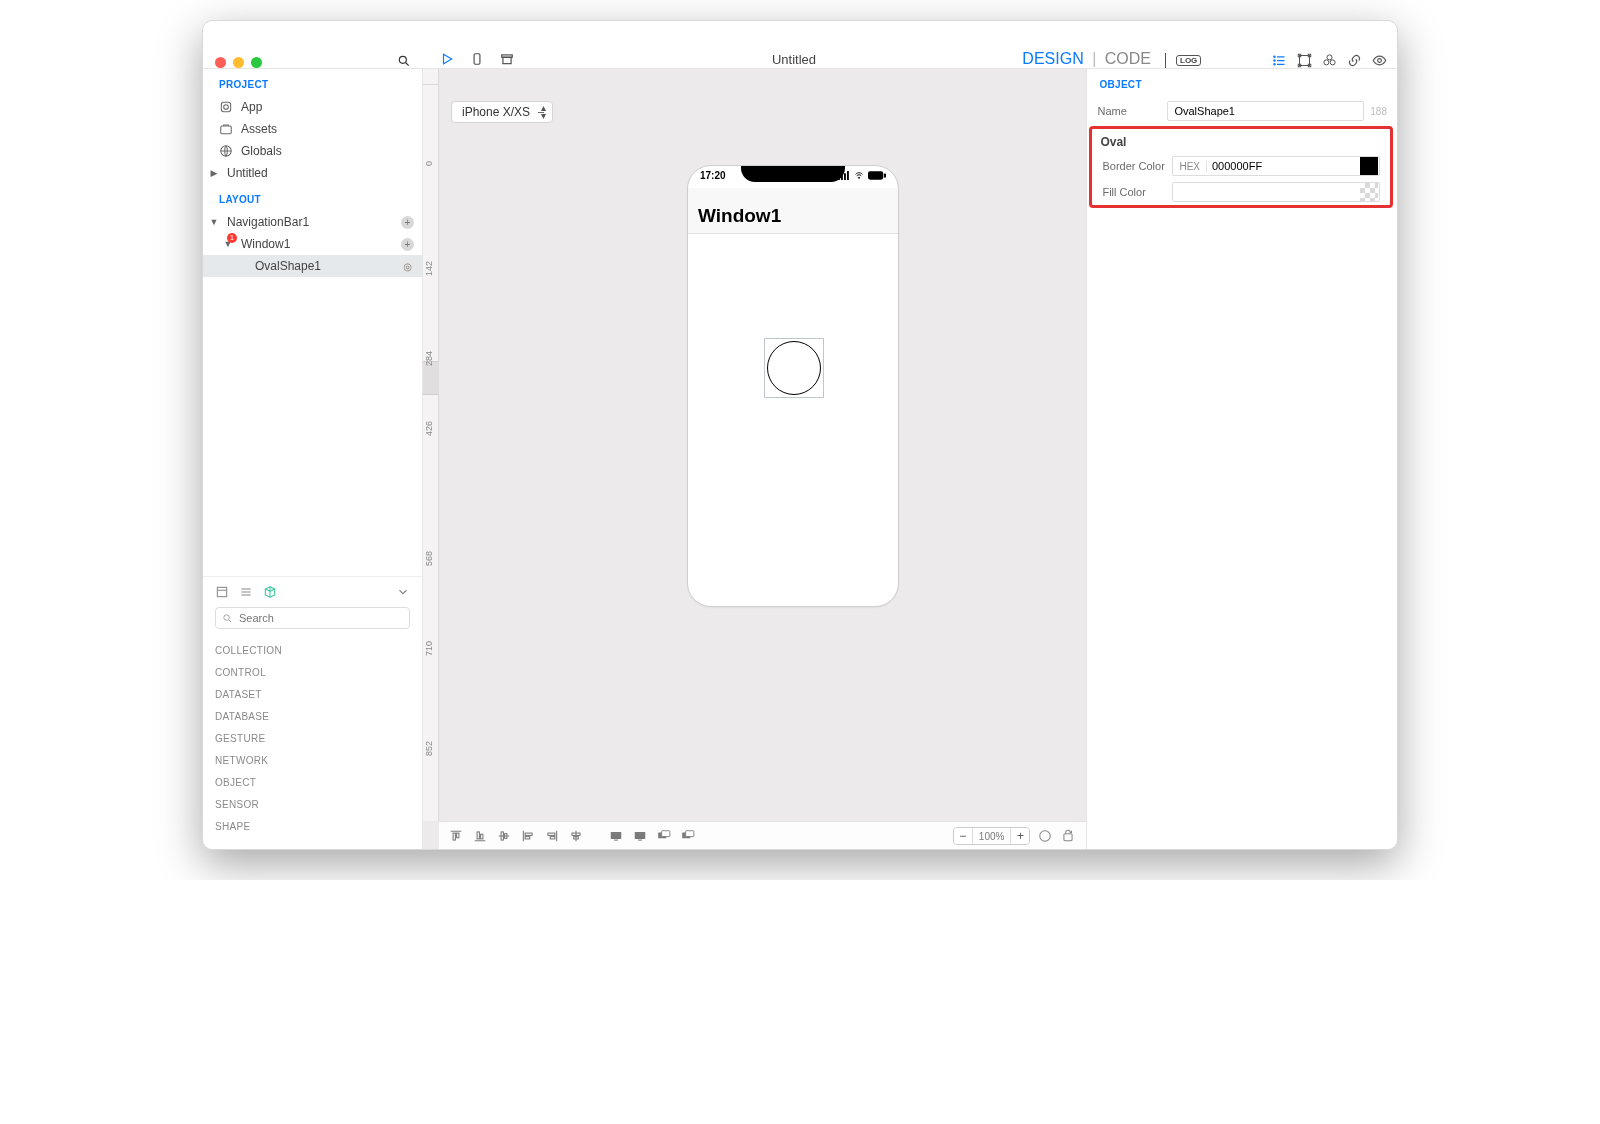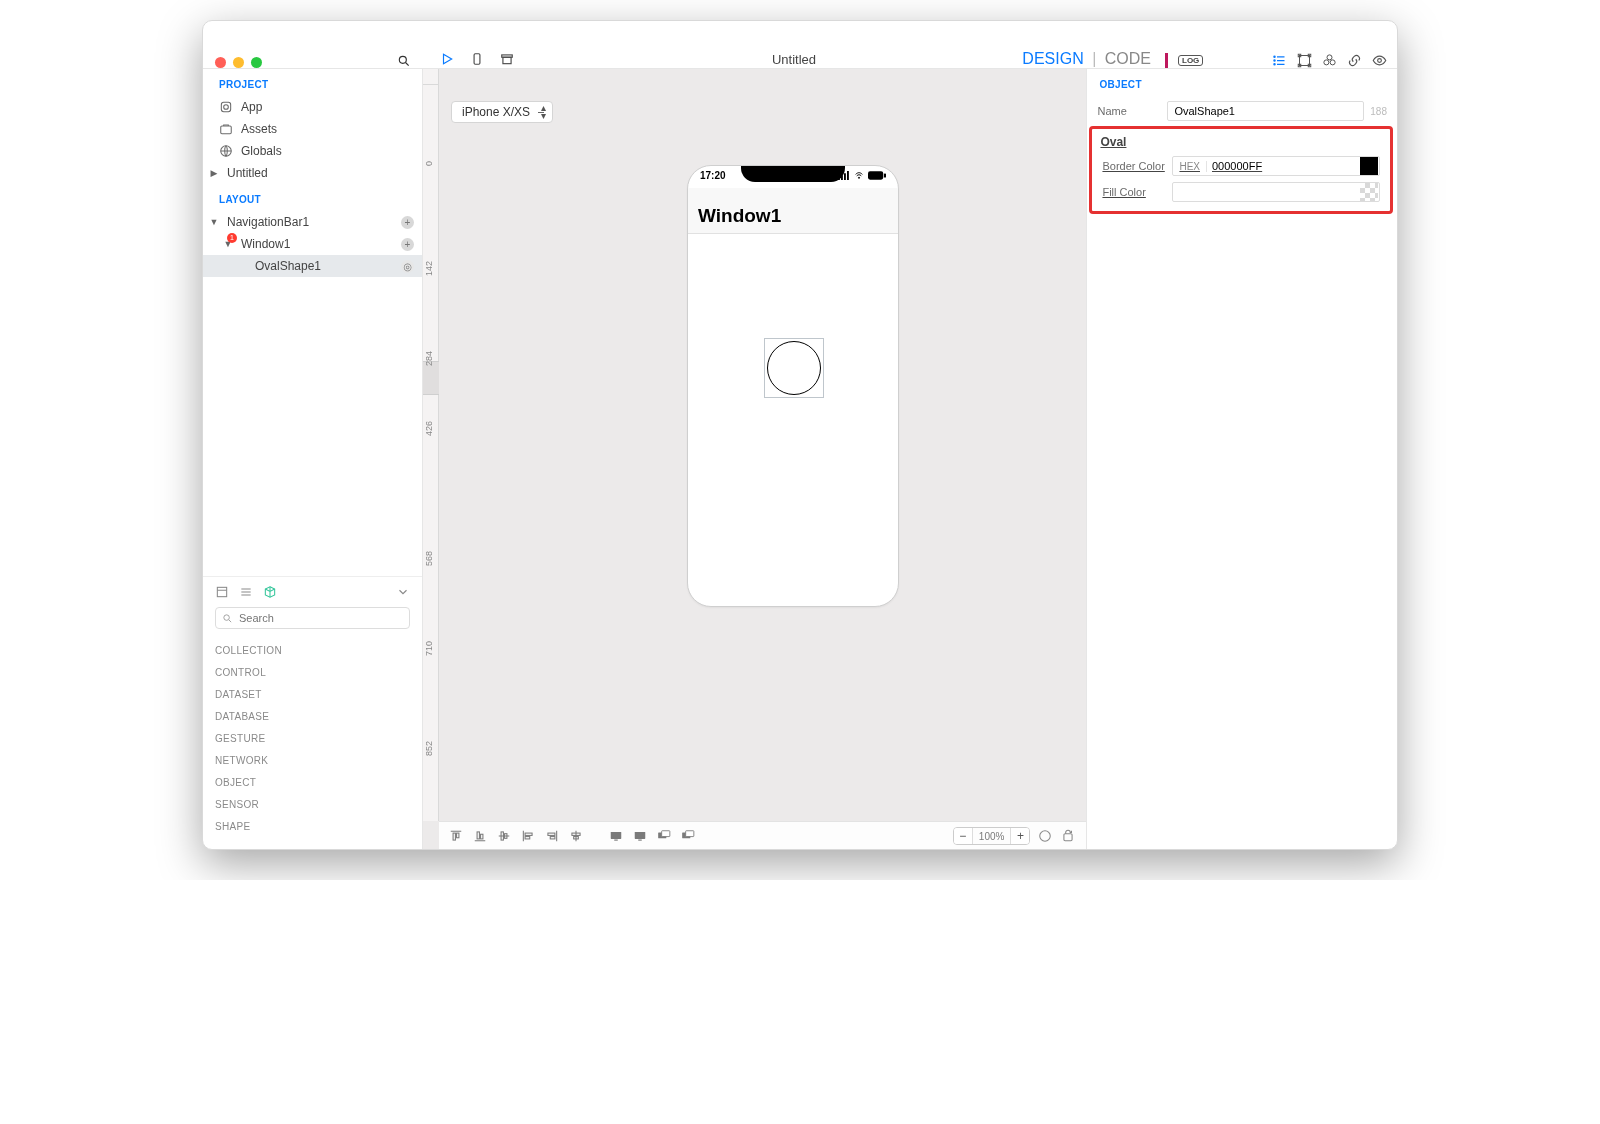--- a/index.html
+++ b/index.html
@@ -12,21 +12,21 @@
 .d-r{background:#ff5f57;}.d-y{background:#febc2e;}.d-g{background:#28c840;}
 .sidebar-top{flex:0 0 160px;display:flex;align-items:center;justify-content:flex-end;padding-right:12px;}
 .searchicon{width:14px;height:14px;color:#333;}
 .center-top{flex:1;display:flex;align-items:center;position:relative;}
 .ct-actions{display:flex;gap:14px;padding-left:16px;color:#4c4c4c;}
 .ct-actions svg{width:16px;height:14px;}
 .ct-title{position:absolute;left:50%;transform:translateX(-50%);font-size:13px;color:#444;}
 .ct-dc{margin-left:auto;padding-right:14px;font-size:16px;color:#888;}
 .ct-dc .design{color:#0a7bff;font-weight:500;}
 .ct-dc .sep{margin:0 4px;color:#bbb;}
-.right-top{flex:0 0 232px;display:flex;align-items:center;border-left:3px solid #be185d;padding:0 10px;}
+.right-top{flex:0 0 232px;display:flex;align-items:center;border-left:1px solid #be185d;padding:0 10px;}
 .logbadge{border:1.3px solid #555;border-radius:3px;font-size:8px;font-weight:700;padding:0 3px;color:#444;}
 .right-icons{margin-left:auto;display:flex;gap:10px;color:#555;}
 .right-icons svg{width:15px;height:15px;}
 .body{flex:1;display:flex;min-height:0;}
 .sidebar{flex:0 0 220px;border-right:1px solid #e6e6e6;display:flex;flex-direction:column;}
 .sb-scroll{flex:1;overflow:auto;font-size:12px;color:#444;}
 .sb-section{font-size:10px;letter-spacing:.3px;font-weight:700;color:#0a7bff;padding:10px 0 6px 16px;}
 .sb-item{display:flex;align-items:center;gap:8px;height:22px;padding:0 10px 0 16px;}
 .sb-item svg, .sb-item .icw{width:14px;height:14px;color:#6b6b6b;}
 .tree-row{display:flex;align-items:center;height:22px;padding-right:8px;}
@@ -66,21 +66,21 @@
 .bb-right{margin-left:auto;display:flex;align-items:center;gap:8px;}
 .zoom{display:flex;border:1px solid #ccc;border-radius:4px;overflow:hidden;height:18px;}
 .zoom button{width:18px;border:none;background:#fff;color:#555;font-size:12px;line-height:16px;}
 .zoom span{padding:0 6px;font-size:10px;line-height:18px;border-left:1px solid #ddd;border-right:1px solid #ddd;}
 .inspector{flex:0 0 232px;border-left:1px solid #e6e6e6;font-size:11px;color:#444;}
 .insp-head{font-size:10px;letter-spacing:.3px;color:#0a7bff;font-weight:700;padding:10px 12px 8px;}
 .insp-row{display:flex;align-items:center;height:26px;padding:0 10px;gap:6px;}
 .insp-row label{flex:0 0 64px;color:#6b6b6b;}
 .txtin{flex:1;border:1px solid #dcdcdc;height:20px;padding:0 6px;font-size:11px;border-radius:2px;}
 .idnum{color:#bcbcbc;font-size:10px;}
-.redbox{border:3px solid #e53131;border-radius:4px;margin:2px 4px 0 2px;padding-bottom:6px;text-decoration:underline;}
+.redbox{border:3px solid #e53131;border-radius:4px;margin:2px 4px 0 2px;}
 .redbox .sub{font-weight:700;padding:6px 8px 4px;font-size:12px;}
 .hexchip{display:flex;align-items:center;flex:1;border:1px solid #dcdcdc;height:20px;border-radius:2px;overflow:hidden;}
 .hexchip .lab{padding:0 6px;font-size:10px;color:#888;border-right:1px solid #e4e4e4;}
 .hexchip input{flex:1;border:none;outline:none;font-size:11px;padding:0 5px;}
 .hexchip .sw{width:18px;height:18px;margin:1px;}
 .sw-black{background:#000;}
 .sw-check{background:repeating-conic-gradient(#d9d9d9 0 25%,#fff 0 50%) 0 0/10px 10px;}
 .numstep{position:relative;}
 .numstep::after{content:"";position:absolute;right:4px;top:3px;width:7px;height:12px;background:
   linear-gradient(#777,#777) center 2px/6px 1px no-repeat,

